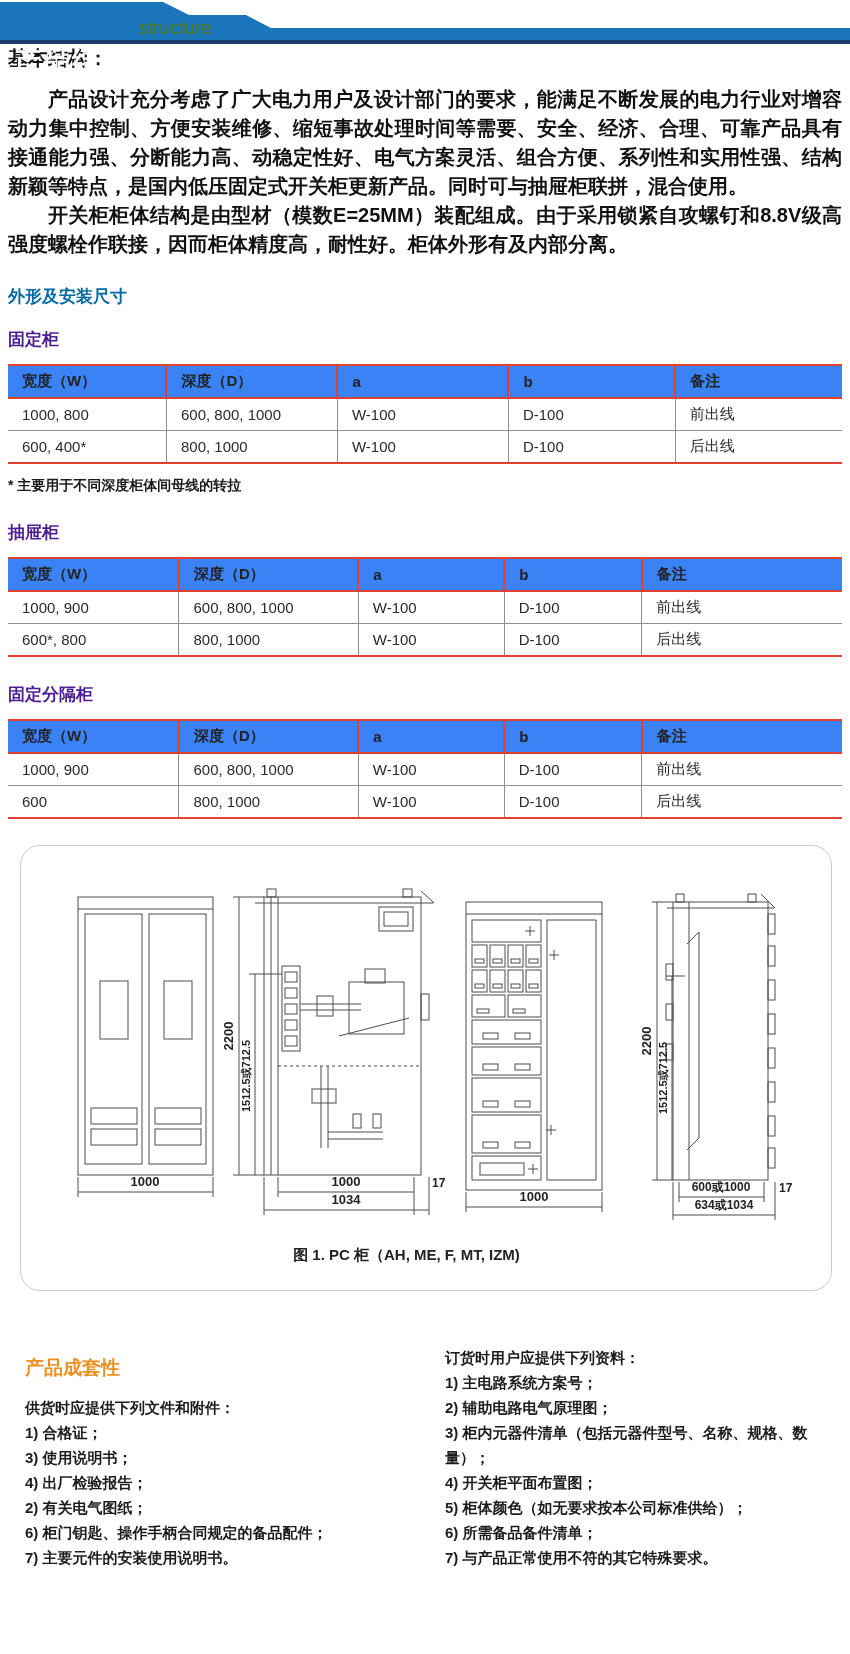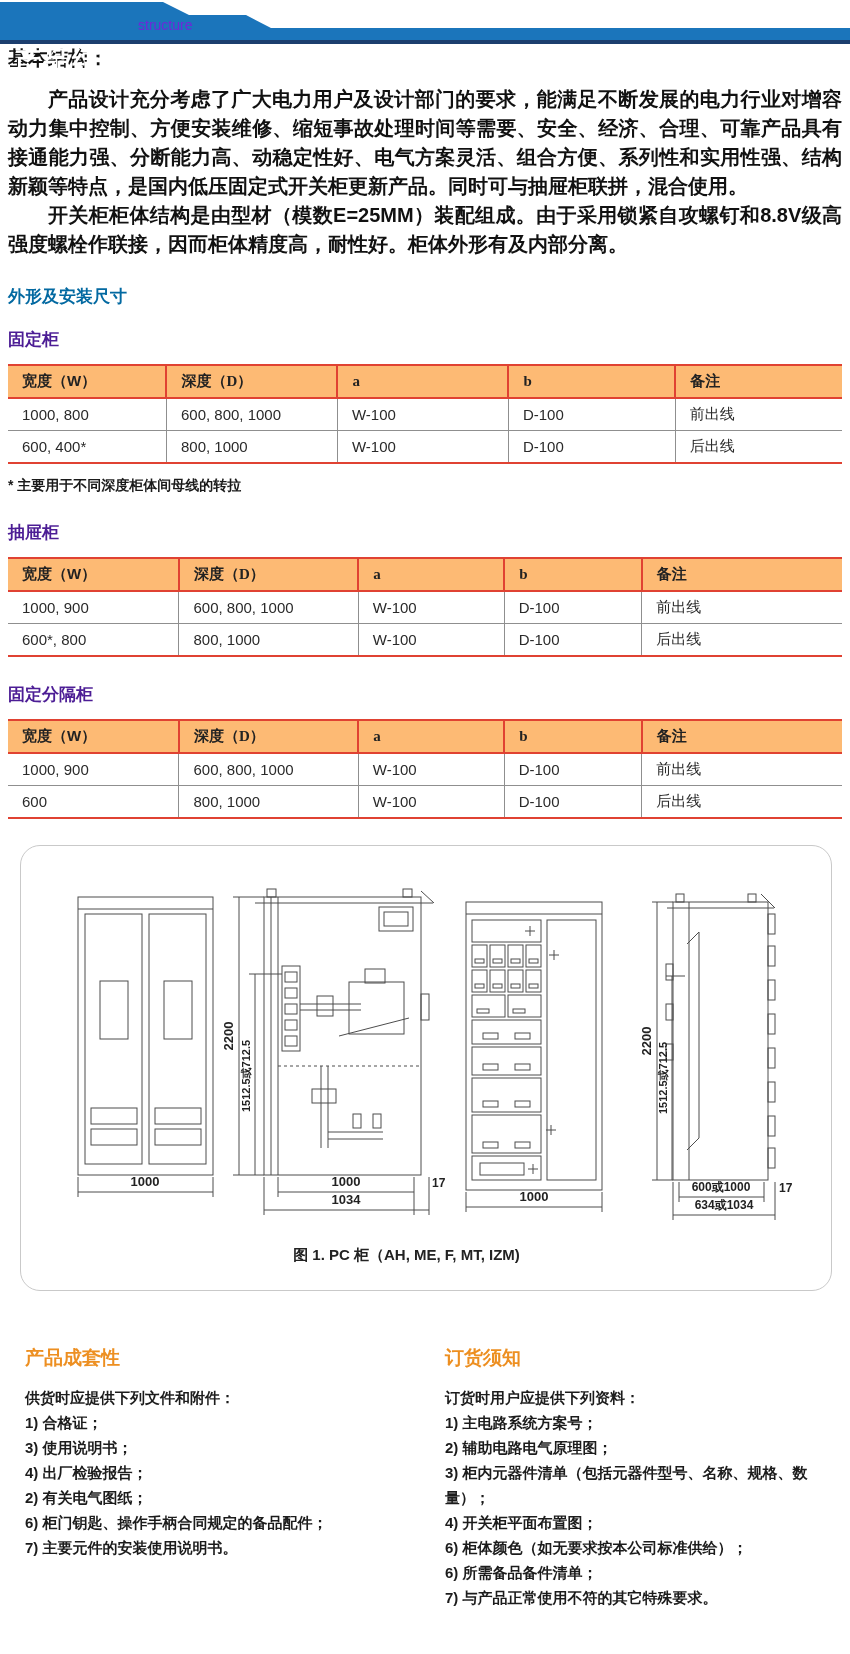--- a/index.html
+++ b/index.html
@@ -8,53 +8,53 @@
     background: #ffffff; color: #111;
     font-family: "Liberation Sans", sans-serif;
   }
   .banner { position: relative; height: 44px; }
   .banner svg { position: absolute; left: 0; top: 0; display: block; }
   .banner-title {
     position: absolute; left: 14px; top: 3px; color: #fff;
     font-size: 27px; font-weight: bold; letter-spacing: 2px; margin-top: 40px;
   }
   .banner-sub {
-    position: absolute; left: 138px; top: 17px; color: #6d28d9; font-size: 14px;
+    position: absolute; left: 138px; top: 17px; color: #4d7c0f; font-size: 19px;
   }
   .content { padding: 0 8px; }
   .para { font-size: 20px; font-weight: bold; line-height: 29px; margin: 0; text-align: justify; }
   .p1 { margin-top: 12px; text-indent: 2em; }
   .p3 { text-indent: 2em; }
   .sec-heading { color: #0369a1; font-size: 17px; font-weight: bold; margin: 26px 0 0 0; }
   .tbl-title { font-size: 17px; font-weight: bold; margin: 26px 0 0 0; color: #4c1d95; }
   .tbl-title.first { margin-top: 20px; }
   table {
     width: 100%; border-collapse: collapse; table-layout: fixed; margin-top: 13px;
     border-top: 2px solid #e04232; border-bottom: 2px solid #e04232;
   }
-  thead tr { background: #fdba74; border-bottom: 2px solid #e04232; border-radius: 7px; }
+  thead tr { background: #3b82f6; border-bottom: 2px solid #e04232; border-radius: 7px; }
   th { text-align: left; font-size: 15px; font-weight: 600; color: #222; padding: 6px 4px 6px 14px; }
-  th + th { border-left: 2px solid #e04232; font-family: Liberation Serif, serif; }
+  th + th { border-left: 2px solid #e04232; }
   tbody tr + tr { border-top: 1px solid #8f8f8f; }
   td { font-size: 15px; color: #2a2a2a; padding: 6px 4px 6px 14px; }
   td + td { border-left: 1px solid #8f8f8f; }
   .footnote { font-size: 14px; font-weight: bold; margin: 13px 0 0 0; color: #1a1a1a; }
   .figure-panel {
     margin: 26px 10px 0 12px; height: 446px; position: relative;
     border: 1px solid #c9c9c9; border-radius: 20px; background: #fff;
   }
   .figure-panel svg { position: absolute; left: 0; top: 0; }
   .figure-caption {
     position: absolute; left: 1px; right: 40px; top: 400px; text-align: center;
     font-size: 15px; font-weight: bold; color: #222;
   }
   .bottom { display: flex; margin-top: 54px; padding-left: 17px; }
   .col-left { width: 420px; flex: none; }
   .col-right { flex: 1; }
-  .col-heading { color: #ed8f21; font-size: 19px; font-weight: bold; margin: 0 0 14px 0; }
+  .col-heading { color: #ed8f21; font-size: 19px; font-weight: bold; margin: 10px 0 14px 0; }
   .col-intro { font-size: 15px; font-weight: bold; line-height: 25px; margin: 0; color: #1c1c1c; }
   .col-item { font-size: 15px; font-weight: bold; line-height: 25px; color: #1c1c1c; }
   .drawing line, .drawing rect, .drawing path, .drawing polyline {
     stroke: #4d4d4d; stroke-width: 1; fill: none;
   }
   .drawing text { fill: #222; font-family: "Liberation Sans", sans-serif; font-weight: 600; stroke: none; }
   .dimline line { stroke: #4d4d4d; stroke-width: 1; }
 </style>
 </head>
 <body>
@@ -370,25 +370,24 @@
       <h2 class="col-heading">产品成套性</h2>
       <p class="col-intro">供货时应提供下列文件和附件：</p>
       <div class="col-item">1) 合格证；</div>
       <div class="col-item">3) 使用说明书；</div>
       <div class="col-item">4) 出厂检验报告；</div>
       <div class="col-item">2) 有关电气图纸；</div>
       <div class="col-item">6) 柜门钥匙、操作手柄合同规定的备品配件；</div>
       <div class="col-item">7) 主要元件的安装使用说明书。</div>
     </div>
     <div class="col-right">
-      <h2 class="col-heading">订货须知</h2>
       <p class="col-intro">订货时用户应提供下列资料：</p>
       <div class="col-item">1) 主电路系统方案号；</div>
       <div class="col-item">2) 辅助电路电气原理图；</div>
       <div class="col-item">3) 柜内元器件清单（包括元器件型号、名称、规格、数量）；</div>
       <div class="col-item">4) 开关柜平面布置图；</div>
-      <div class="col-item">6) 柜体颜色（如无要求按本公司标准供给）；</div>
+      <div class="col-item">5) 柜体颜色（如无要求按本公司标准供给）；</div>
       <div class="col-item">6) 所需备品备件清单；</div>
       <div class="col-item">7) 与产品正常使用不符的其它特殊要求。</div>
     </div>
   </section>
 
 </main>
 
 </body></html>

